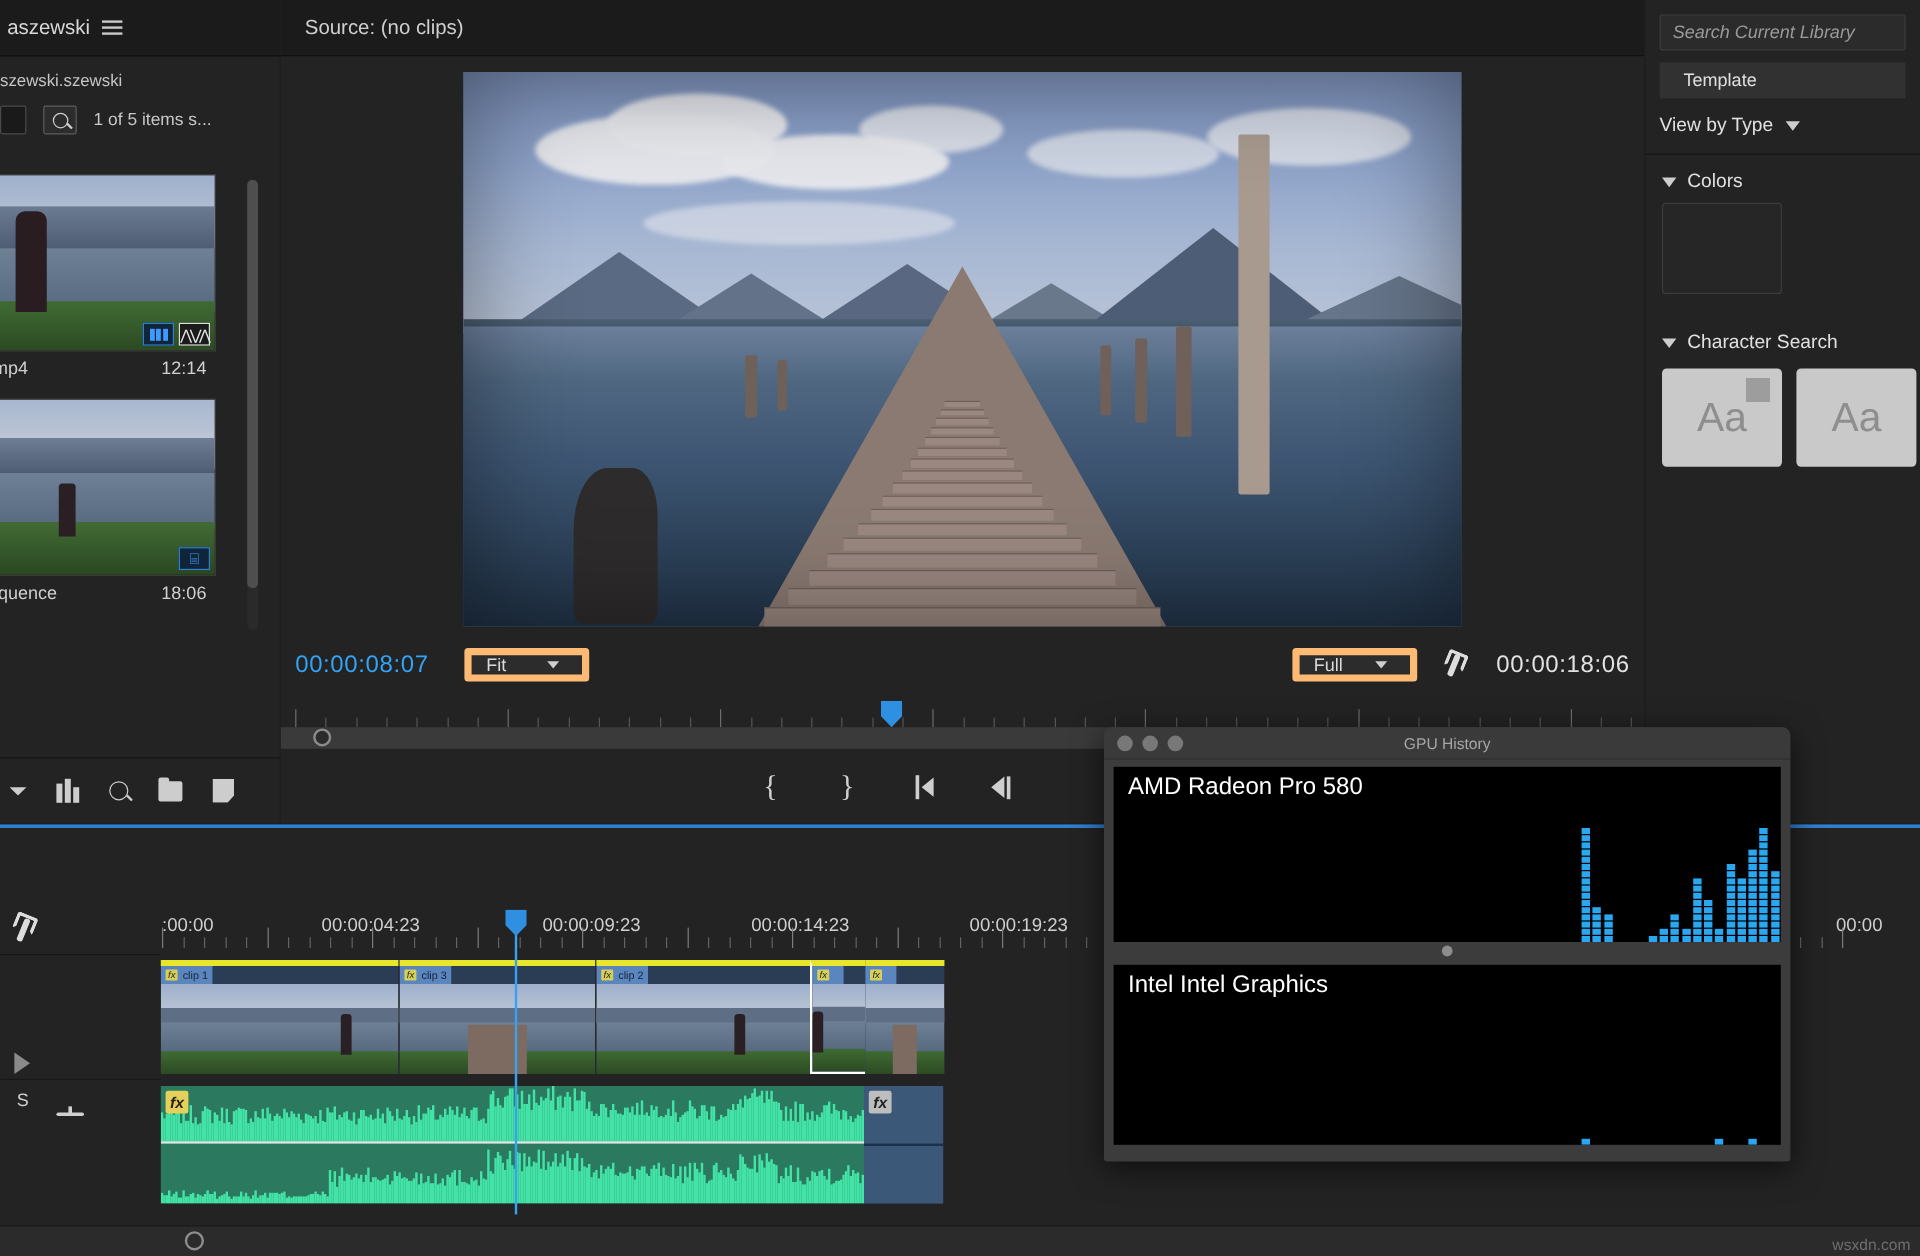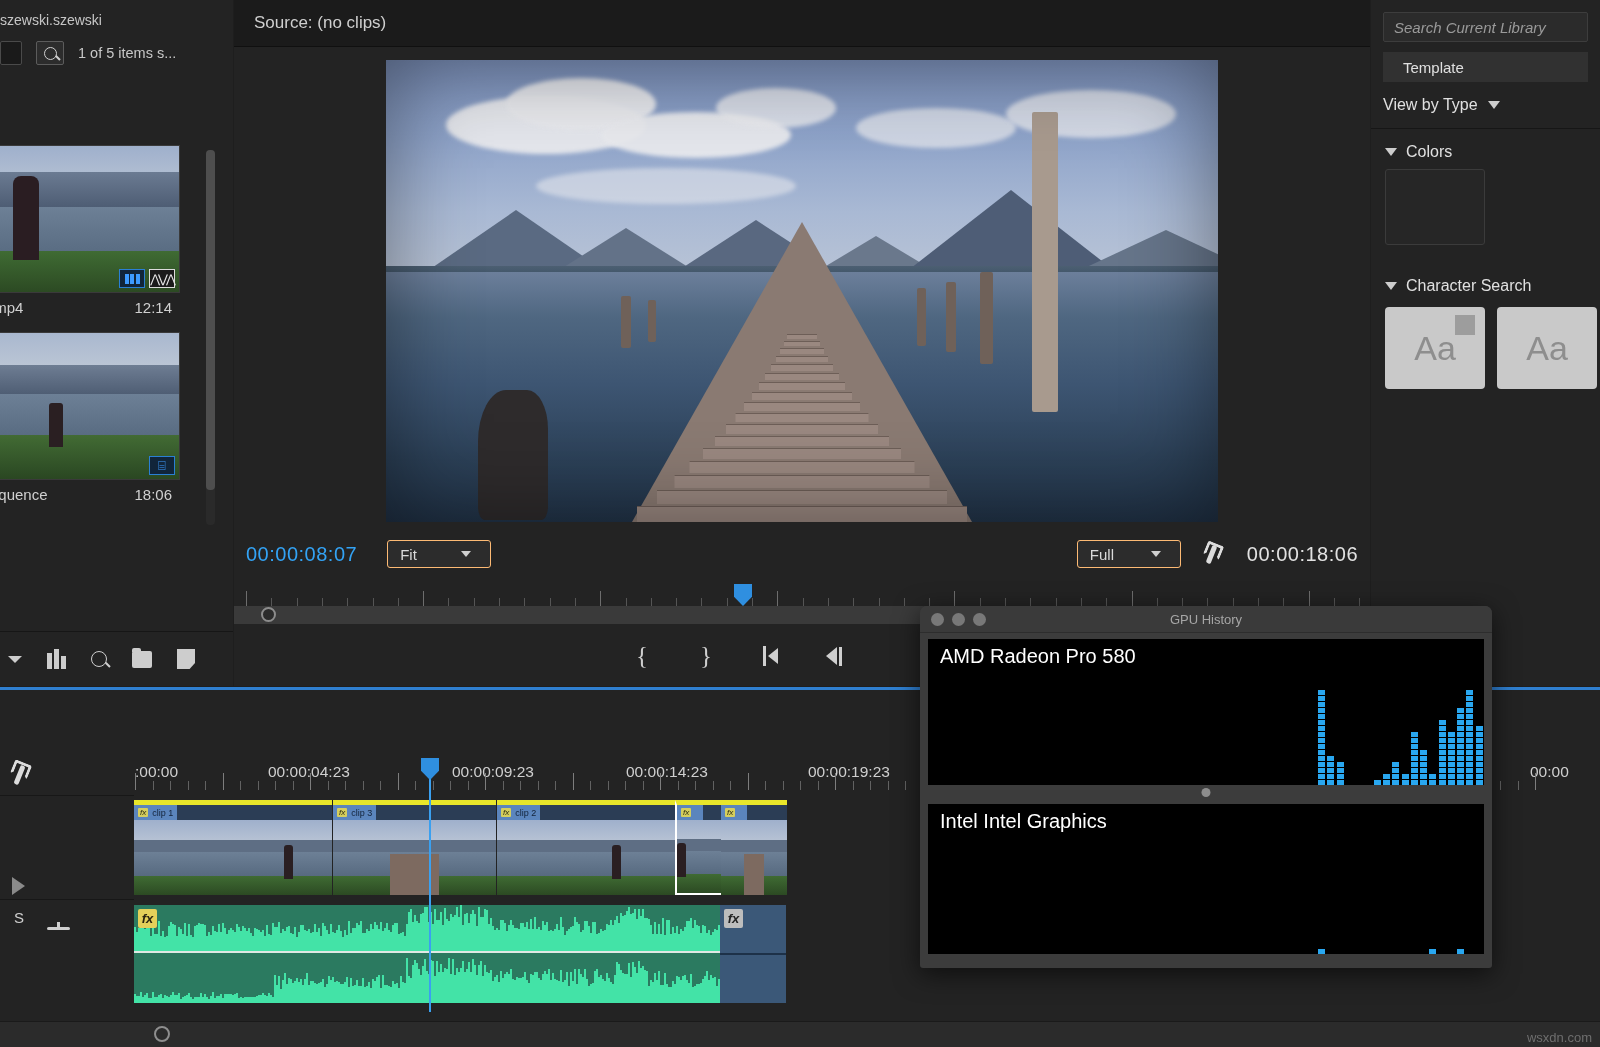--- a/index.html
+++ b/index.html
@@ -143,21 +143,21 @@
   .vig { position:absolute; inset:0; box-shadow: inset 0 0 90px rgba(0,0,0,.45); }
 
   #monitor-bottombar {
     position: absolute; left: 0; top: 534px; width: 1136px; height: 40px;
     display: flex; align-items: center; padding: 0 12px;
   }
   .tc { font-size: 20px; letter-spacing: .5px; }
   .tc.blue { color: #33a3f5; }
   .tc.white { color: #e2e2e2; }
   .dropdown {
-    height: 28px; min-width: 104px; background: #2c2c2c; border: 1px solid #fdba74;
+    height: 28px; min-width: 104px; background: #2c2c2c; border: 6px solid #fdba74;
     border-radius: 3px; display: flex; align-items: center; justify-content: space-between;
     padding: 0 19px 0 12px; font-size: 15px; color: #dadada; margin-left: 30px;
   }
   .dd-arrow { width:0;height:0;border-left:5px solid transparent;border-right:5px solid transparent;border-top:6px solid #cfcfcf; }
   .wrench {
     width: 22px; height: 22px; position: relative; margin-left: 22px;
   }
   .wrench::before {
     content:""; position:absolute; left:6px; top:2px; width:5px; height:19px;
     background:#dcdcdc; transform: rotate(22deg); border-radius:2px;
@@ -357,20 +357,30 @@
     position: absolute; right: 8px; bottom: 2px; font-size: 13px; color: #6e6e6e;
     z-index: 60;
   }
 </style>
 </head>
 <body>
 
 <div id="app">
 
   <div class="panel" id="project-panel">
+    <div class="panel-tabbar" id="project-tabbar">
+      <div class="tab">
+        <span id="project-title">aszewski</span>
+        <span class="hamburger">
+            <i></i>
+            <i></i>
+            <i></i>
+          </span>
+      </div>
+    </div>
     <div id="project-filename">szewski.szewski</div>
     <div id="project-subbar">
       <div class="sqbtn" style="border-color:#4a4a4a;background:#1a1a1a;width:22px;"></div>
       <div class="sqbtn">
           <span class="mini-search"></span>
         </div>
       <span id="items-status">1 of 5 items s...</span>
     </div>
 
     <div id="bin-list">

